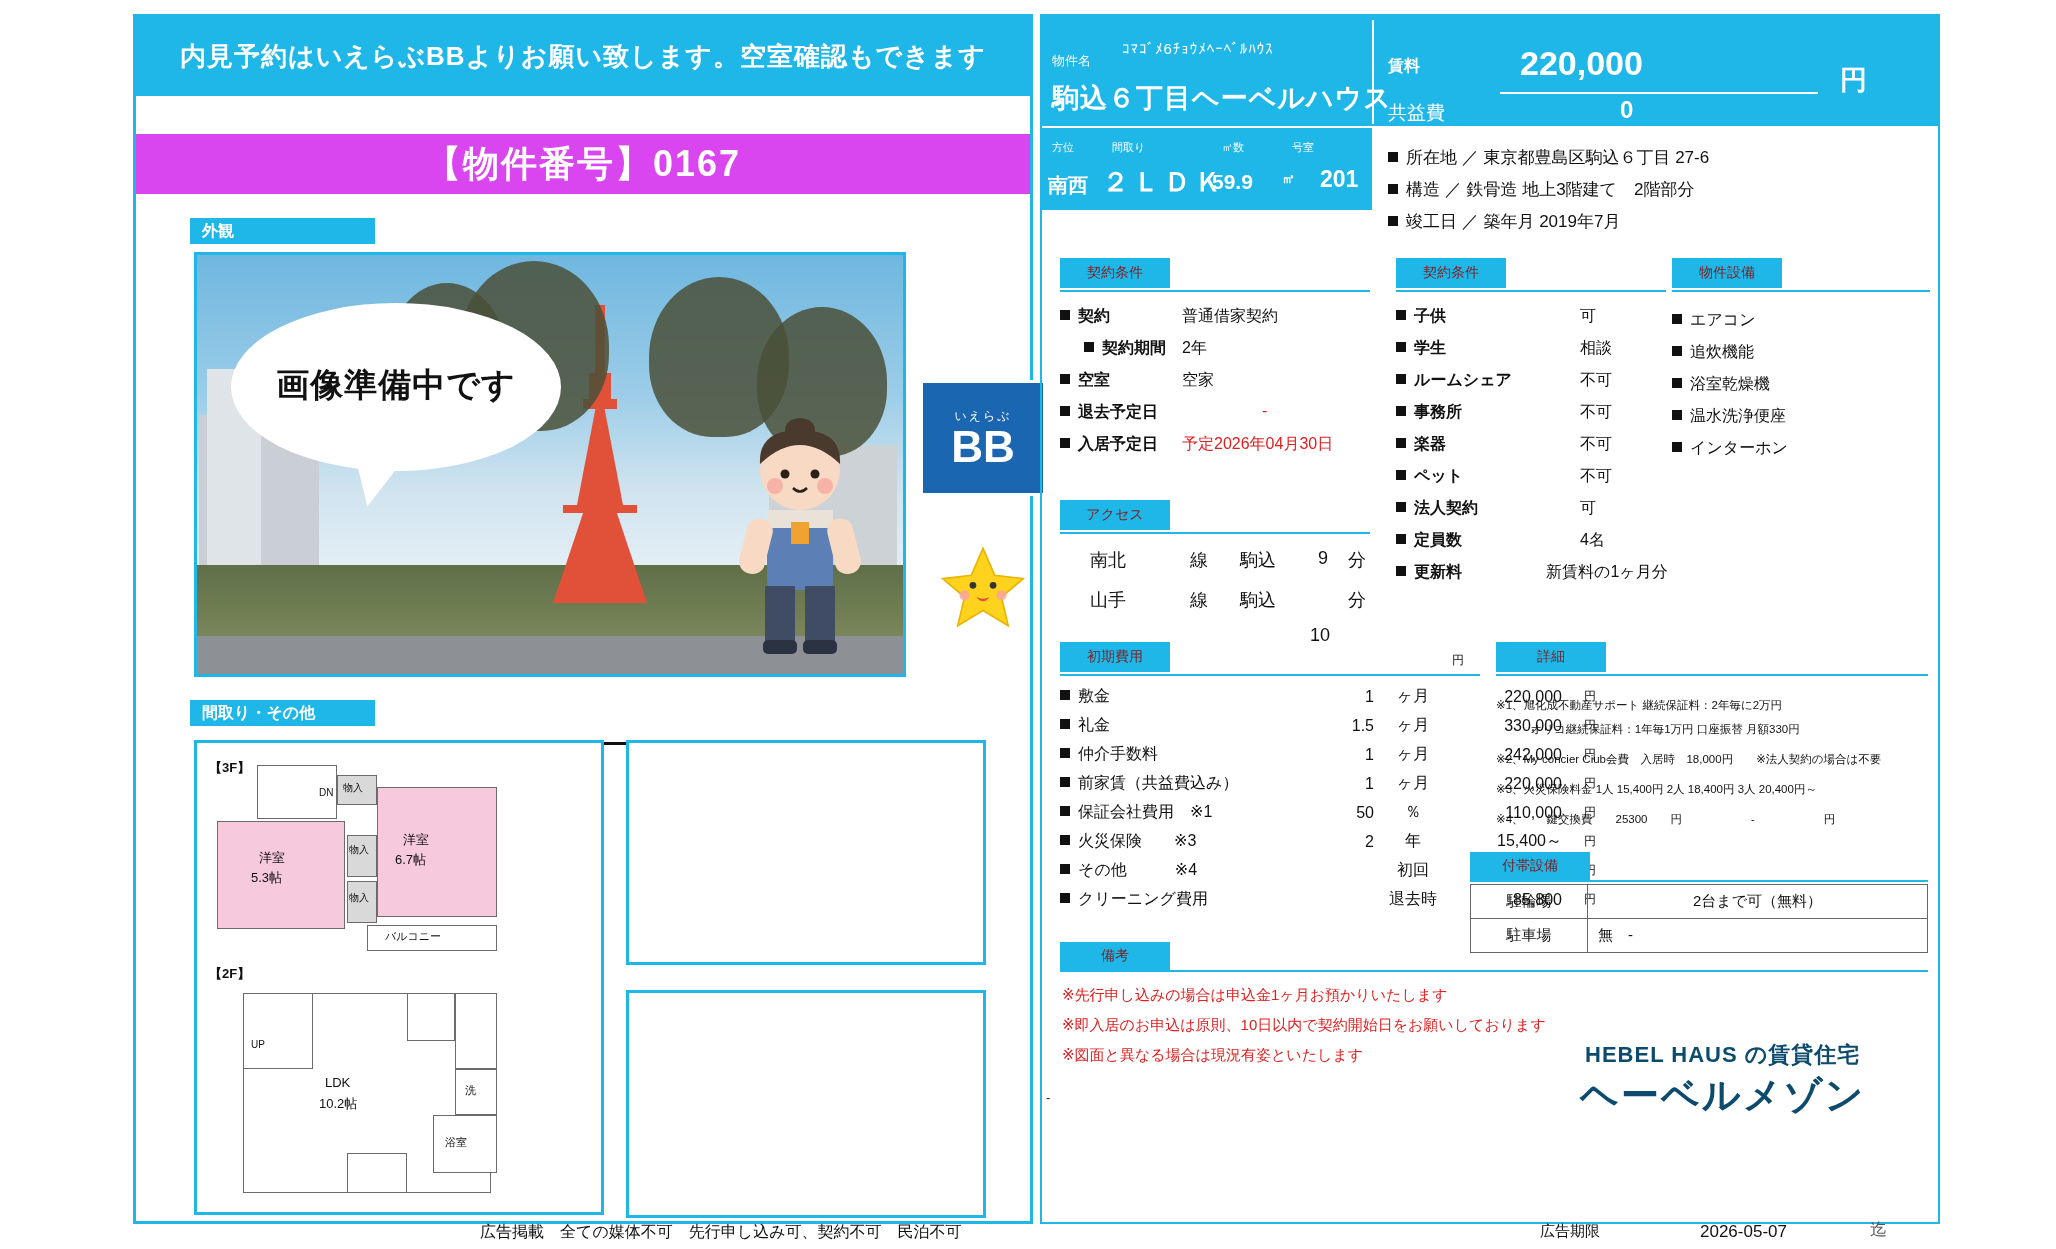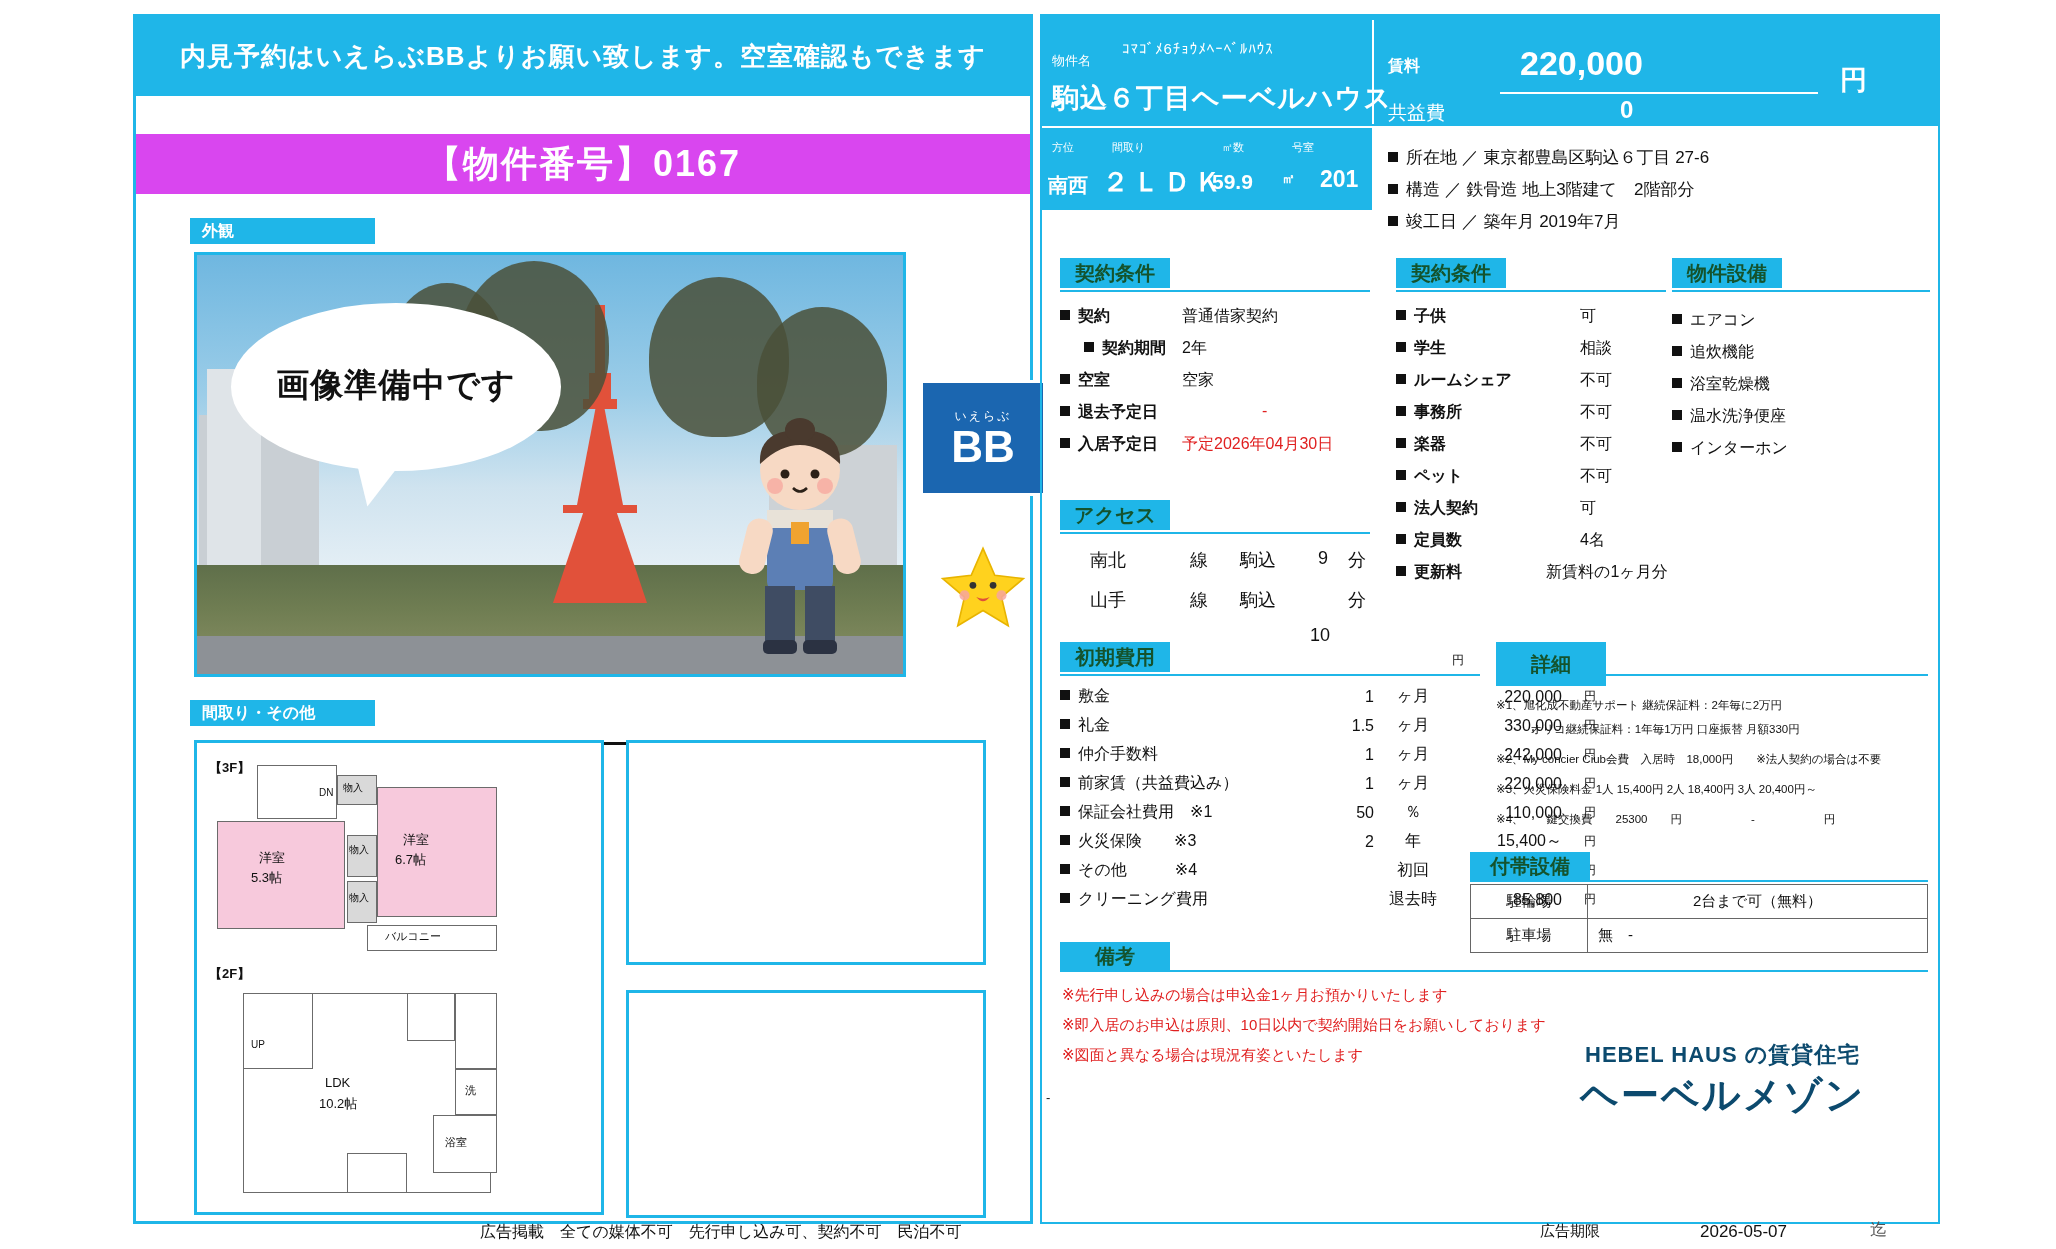--- a/index.html
+++ b/index.html
@@ -81,41 +81,41 @@
   #sv4{left:1282px;top:170px;font-size:13px;}
   #sv5{left:1320px;top:166px;font-size:23px;}
 
   .addr-line{position:absolute;font-size:17px;color:#111;}
   #ad1{left:1388px;top:146px;}
   #ad2{left:1388px;top:178px;}
   #ad3{left:1388px;top:210px;}
 
   .blk{display:inline-block;width:10px;height:10px;background:#111;margin-right:8px;vertical-align:1px;}
 
-  .head-tab{position:absolute;background:#1fb6e8;color:#14532d;font-size:20px;font-weight:bold;
+  .head-tab{position:absolute;background:#1fb6e8;color:#7f1d1d;font-size:14px;font-weight:normal;
             display:flex;align-items:center;justify-content:center;}
   .head-rule{position:absolute;height:2px;background:#1fb6e8;}
 
   #tab-keiyaku1{left:1060px;top:258px;width:110px;height:30px;}
   #rule1{left:1060px;top:290px;width:310px;}
   #tab-keiyaku2{left:1396px;top:258px;width:110px;height:30px;}
   #rule2{left:1396px;top:290px;width:270px;}
   #tab-setsubi{left:1672px;top:258px;width:110px;height:30px;}
   #rule3{left:1672px;top:290px;width:258px;}
 
   .kv{position:absolute;font-size:16px;color:#111;}
   .kv b{font-weight:bold;}
   .red{color:#e02020;}
 
   #tab-access{left:1060px;top:500px;width:110px;height:30px;}
   #rule4{left:1060px;top:532px;width:310px;}
 
   #tab-shoki{left:1060px;top:642px;width:110px;height:30px;}
   #rule5{left:1060px;top:674px;width:420px;}
-  #tab-shosai{left:1496px;top:642px;width:110px;height:44px;}
+  #tab-shosai{left:1496px;top:642px;width:110px;height:30px;}
   #rule6{left:1496px;top:674px;width:432px;}
 
   #tab-futai{left:1470px;top:852px;width:120px;height:28px;}
   #rule7{left:1470px;top:880px;width:458px;}
 
   #tab-bikou{left:1060px;top:942px;width:110px;height:28px;}
   #rule8{left:1060px;top:970px;width:868px;}
 
   table.fee{position:absolute;left:1060px;top:682px;border-collapse:collapse;font-size:16px;}
   table.fee td{padding:4px 0;white-space:nowrap;}

